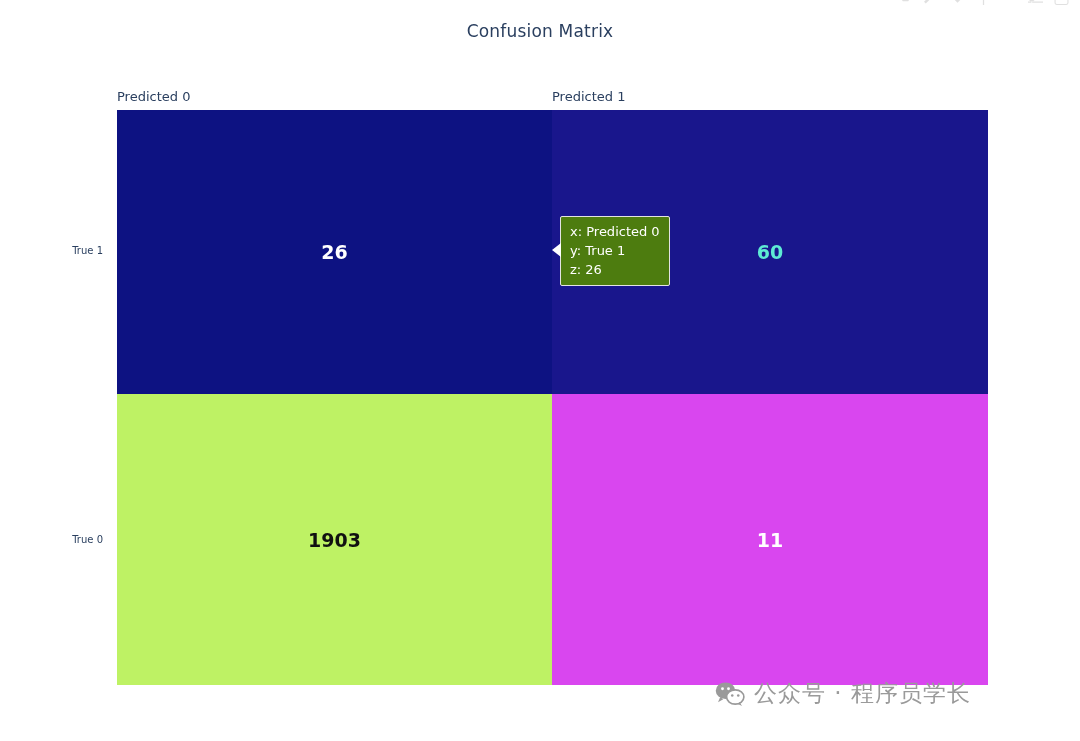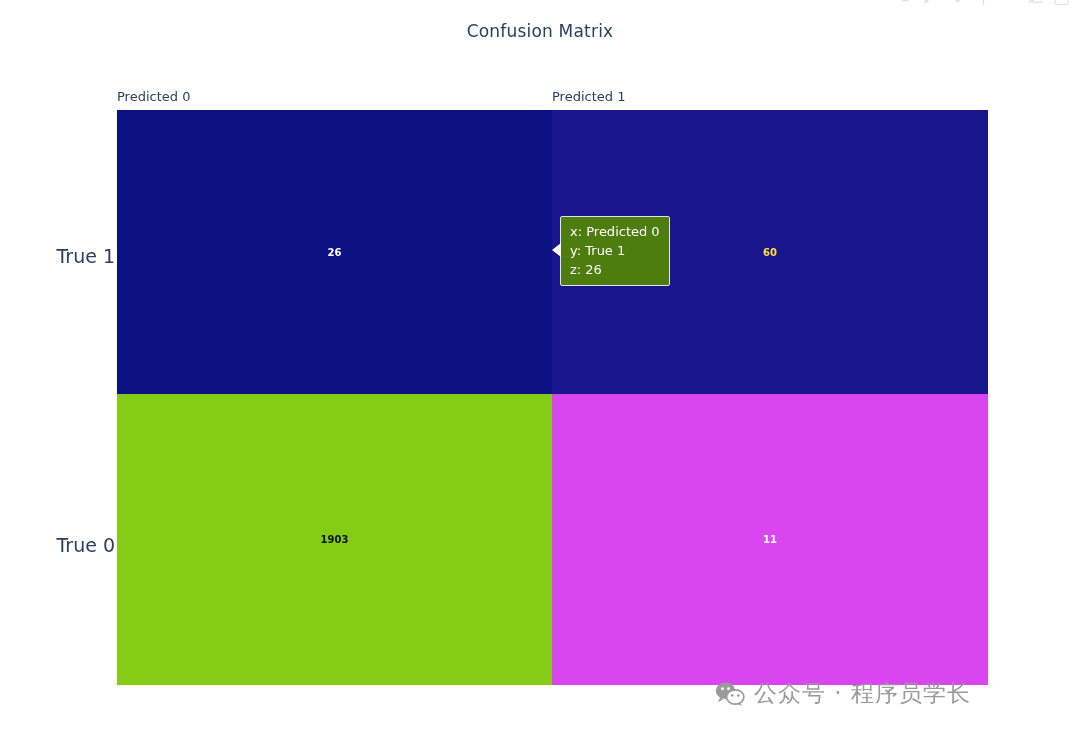--- a/index.html
+++ b/index.html
@@ -62,24 +62,24 @@
     color: #2a3f5f;
     text-align: left;
     white-space: nowrap;
   }
   .xlabel.col0 { left: 117px; width: 435px; }
   .xlabel.col1 { left: 552px; width: 436px; }
 
   
   .ylabel {
     position: absolute;
-    left: 12px;
+    left: 0px;
     width: 103px;
     text-align: right;
-    font-size: 19px;
+    font-size: 10px;
     color: #2a3f5f;
     white-space: nowrap;
   }
   .ylabel.row0 { top: 245px; }
   .ylabel.row1 { top: 534px; }
 
   
   .heatmap {
     position: absolute;
     left: 117px;
@@ -90,21 +90,21 @@
     grid-template-columns: 435px 436px;
     grid-template-rows: 284px 291px;
   }
   .cell {
     position: relative;
     display: flex;
     align-items: center;
     justify-content: center;
   }
   .cell-value {
-    font-size: 10px;
+    font-size: 19px;
     font-weight: bold;
     pointer-events: none;
   }
 
   
   .tooltip {
     position: absolute;
     left: 560px;
     top: 216px;
     background: #4d7c0f;
@@ -194,23 +194,23 @@
   <div class="xlabel col1">Predicted 1</div>
 
   <div class="ylabel row0">True 1</div>
   <div class="ylabel row1">True 0</div>
 
   <div class="heatmap">
     <div class="cell" style="background: rgb(13, 18, 130);">
       <span class="cell-value" style="color: rgb(255, 255, 255);">26</span>
     </div>
     <div class="cell" style="background: rgb(25, 22, 140);">
-      <span class="cell-value" style="color: #fde047;">60</span>
-    </div>
-    <div class="cell" style="background: #84cc16;">
+      <span class="cell-value" style="color: #5eead4;">60</span>
+    </div>
+    <div class="cell" style="background: #bef264;">
       <span class="cell-value" style="color: rgb(17, 17, 17);">1903</span>
     </div>
     <div class="cell" style="background: #d946ef;">
       <span class="cell-value" style="color: rgb(255, 255, 255);">11</span>
     </div>
   </div>
 
   <div class="tooltip">
     <div class="tooltip-arrow"></div>
     <span class="tooltip-row">x: Predicted 0</span>

